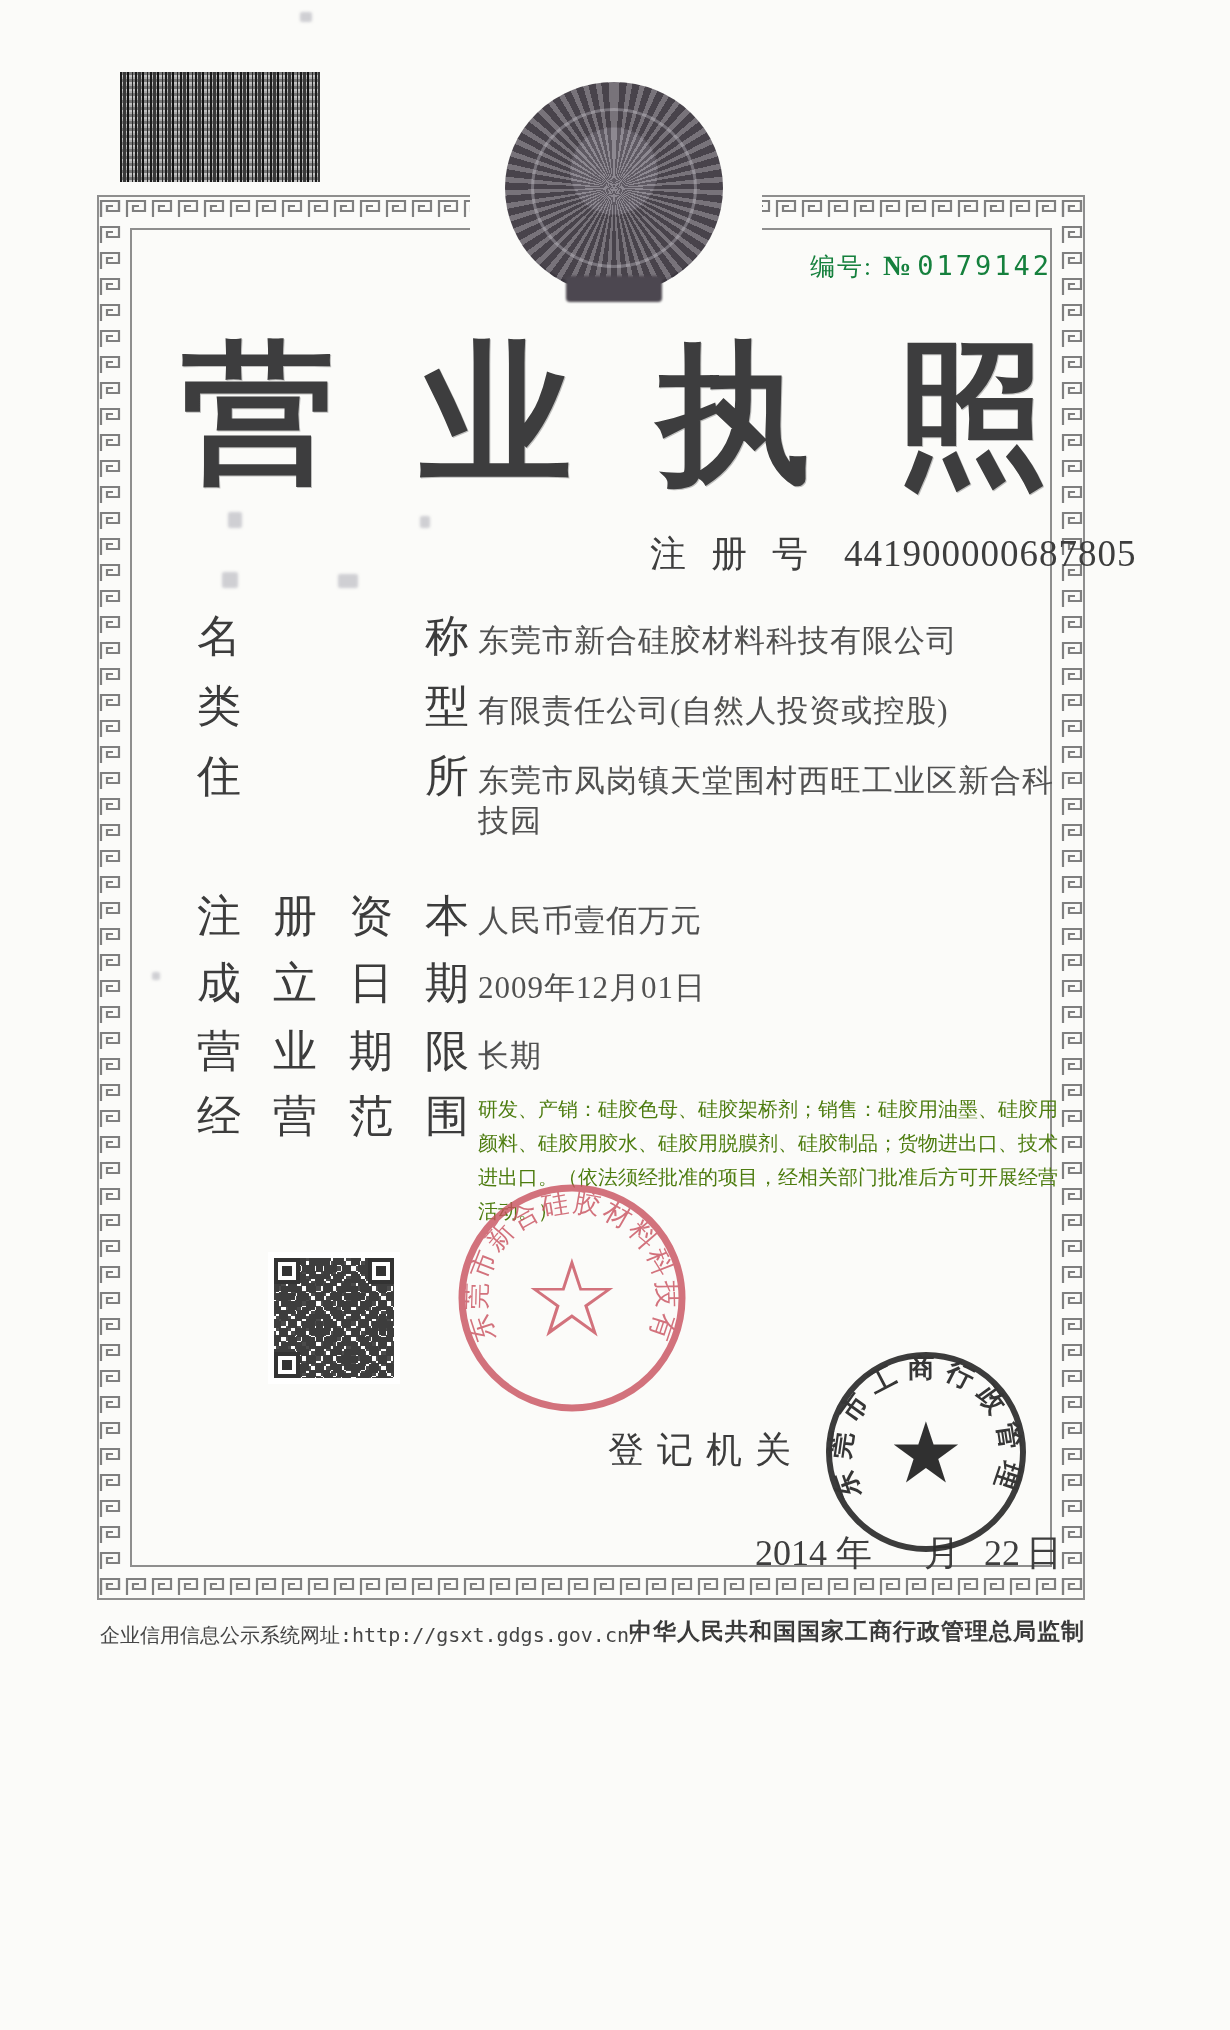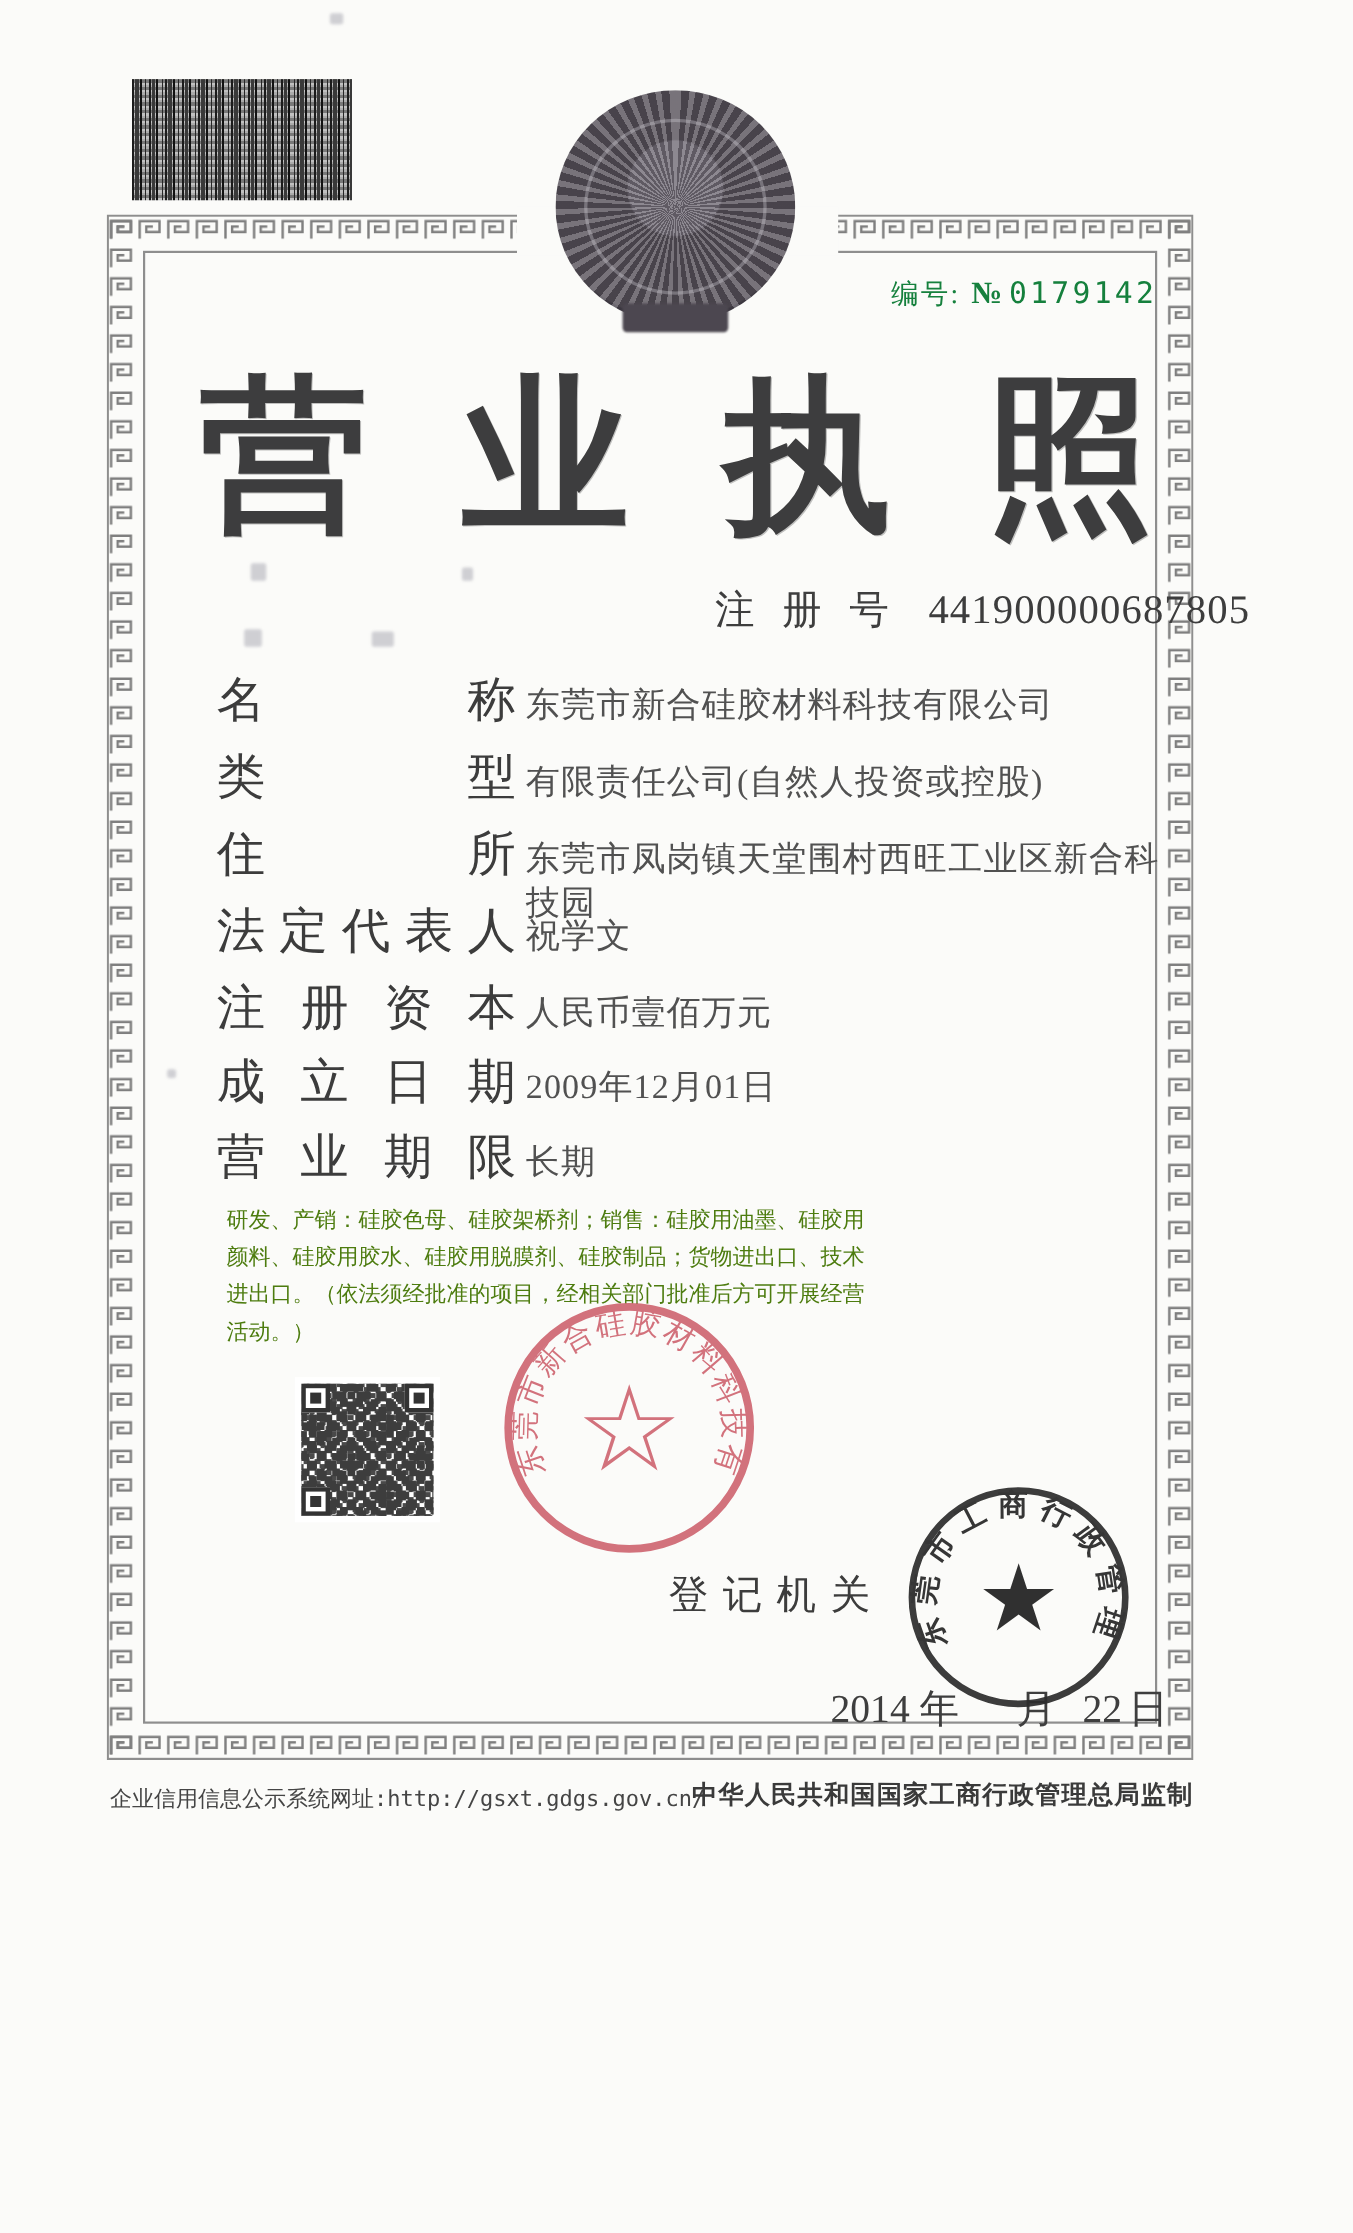--- a/index.html
+++ b/index.html
@@ -130,37 +130,34 @@
     <div class="row-value">东莞市新合硅胶材料科技有限公司</div>
   </div>
   <div class="row" style="top:682px">
     <div class="row-label">类型</div>
     <div class="row-value">有限责任公司(自然人投资或控股)</div>
   </div>
   <div class="row" style="top:752px">
     <div class="row-label">住所</div>
     <div class="row-value">东莞市凤岗镇天堂围村西旺工业区新合科技园</div>
   </div>
-  <div class="row" style="top:822px">
-    <div class="row-label">法定代表人</div>
-    <div class="row-value">祝学文</div>
-  </div>
   <div class="row" style="top:892px">
     <div class="row-label">注册资本</div>
     <div class="row-value">人民币壹佰万元</div>
   </div>
   <div class="row" style="top:959px">
     <div class="row-label">成立日期</div>
     <div class="row-value">2009年12月01日</div>
   </div>
   <div class="row" style="top:1027px">
     <div class="row-label">营业期限</div>
     <div class="row-value">长期</div>
   </div>
   <div class="row scope" style="top:1092px">
+    <div class="row-label">经营范围</div>
     <div class="row-value">研发、产销：硅胶色母、硅胶架桥剂；销售：硅胶用油墨、硅胶用颜料、硅胶用胶水、硅胶用脱膜剂、硅胶制品；货物进出口、技术进出口。（依法须经批准的项目，经相关部门批准后方可开展经营活动。）</div>
   </div>
 
   <div class="qr">
     <div class="qr-cells"></div>
     <div class="finder tl">
         <i></i>
       </div>
     <div class="finder tr">
         <i></i>

